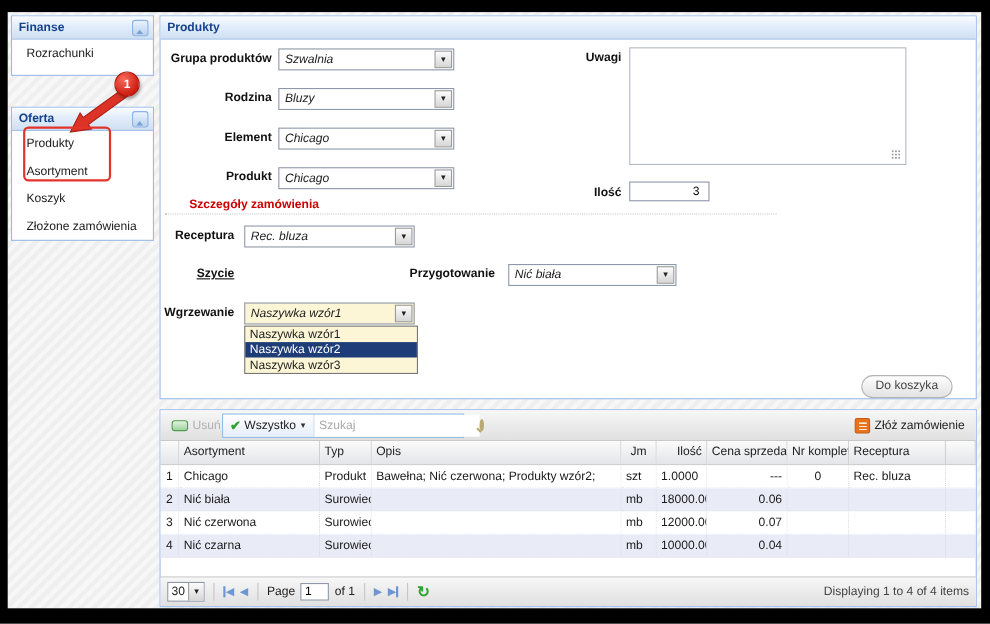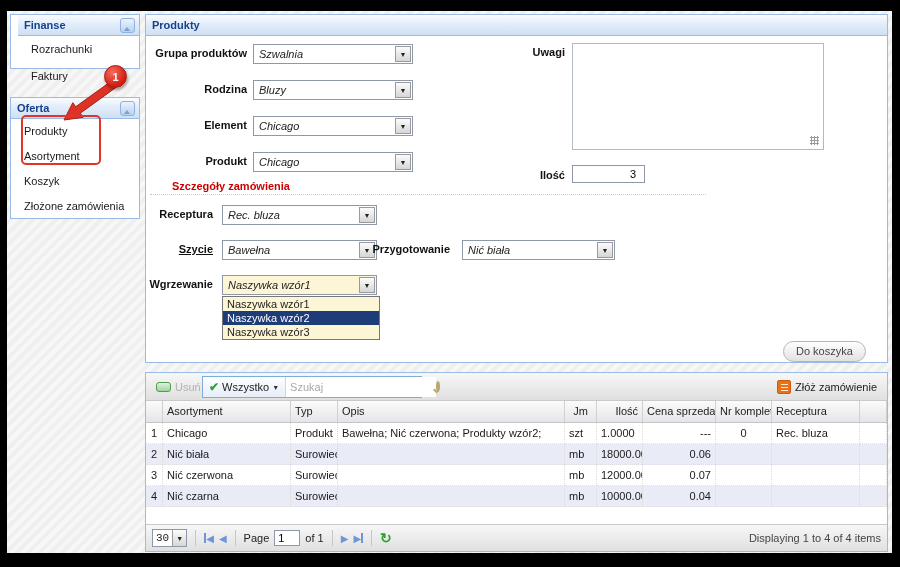--- a/index.html
+++ b/index.html
@@ -107,21 +107,21 @@
     white-space:nowrap; overflow:hidden; color:#1a1a1a; }
   .t-right { text-align:right; } .t-center { text-align:center; }
 
   .gpaging {
     position:absolute; left:0; right:0; bottom:0; height:27px;
     background:linear-gradient(#f7f7f7,#e0e0e0); border-top:1px solid #c9c9c9;
     display:flex; align-items:center; padding:0 6px; gap:5px;
   }
   .pg-sep { width:1px; height:16px; background:#c6c6c6; margin:0 3px; }
   .combo { height:18px; border:1px solid #8e98a8; background:#fff; display:flex; align-items:center; }
-  .combo .cval { padding:0 3px;font-family:Liberation Mono, monospace; }
+  .combo .cval { padding:0 3px; }
   .combo .dd-btn2 { width:14px; height:16px; background:linear-gradient(#fcfcfc,#d6d6d6);
     border-left:1px solid #9a9a9a; font-size:7px; display:flex; align-items:center;
     justify-content:center; cursor:pointer; }
   .pg-ico { color:#6e96d4; font-size:10px; cursor:pointer; display:flex; align-items:center; }
   .pg-ico .bar { width:2px; height:10px; background:#6e96d4; }
   .page-input { width:26px; height:16px; border:1px solid #8e98a8; padding:0 3px;
     font:11px "Liberation Sans",sans-serif; }
   .refresh-icon { color:#2ea12e; font-size:14px; font-weight:bold; cursor:pointer; }
   .pg-status { margin-left:auto; color:#444; }
 
@@ -132,27 +132,26 @@
     background:radial-gradient(circle at 35% 30%, #f96a5c, #cf1d12 70%);
     border:1px solid #a81409; color:#fff; font-weight:bold; text-align:center;
     line-height:22px; box-shadow:1px 2px 3px rgba(0,0,0,.35); pointer-events:none; }
   .anno-arrow { position:absolute; pointer-events:none; }
 </style>
 </head>
 <body>
 
 <div class="ui"></div>
 
-<div class="panel" style="left:10px; top:14px; width:130px; height:55px;padding-left:7px;">
+<div class="panel" style="left:10px; top:14px; width:130px; height:55px;">
   <div class="panel-header">
     <span>Finanse</span>
     <span class="tool"></span>
   </div>
   <div class="side-item"><span>Rozrachunki</span></div>
-  <div class="side-item"><span>Faktury</span></div>
 </div>
 
 <div class="panel oferta" style="left:10px; top:97px; width:130px; height:122px;">
   <div class="panel-header">
     <span>Oferta</span>
     <span class="tool"></span>
   </div>
   <div class="side-item"><span>Produkty</span></div>
   <div class="side-item"><span>Asortyment</span></div>
   <div class="side-item"><span>Koszyk</span></div>
@@ -198,24 +197,20 @@
   <div class="section-title" style="left:26px; top:165px;">Szczegóły zamówienia</div>
   <div class="dotline" style="left:4px; top:179px; width:556px;"></div>
 
   <div class="flabel" style="left:0; top:193px; width:67px;">Receptura</div>
   <div class="sel" style="left:76px; top:190px; width:155px;">
     <span class="sel-txt">Rec. bluza</span>
     <span class="dd-btn">▼</span>
   </div>
 
   <div class="flabel" style="left:0; top:228px; width:67px;text-decoration:underline;">Szycie</div>
-  <div class="sel" style="left:76px; top:225px; width:155px;">
-    <span class="sel-txt">Bawełna</span>
-    <span class="dd-btn">▼</span>
-  </div>
 
   <div class="flabel" style="left:224px; top:228px; width:80px;">Przygotowanie</div>
   <div class="sel" style="left:316px; top:225px; width:153px;">
     <span class="sel-txt">Nić biała</span>
     <span class="dd-btn">▼</span>
   </div>
 
   <div class="flabel" style="left:0; top:263px; width:67px;">Wgrzewanie</div>
   <div class="sel cream" style="left:76px; top:260px; width:155px;">
     <span class="sel-txt">Naszywka wzór1</span>

